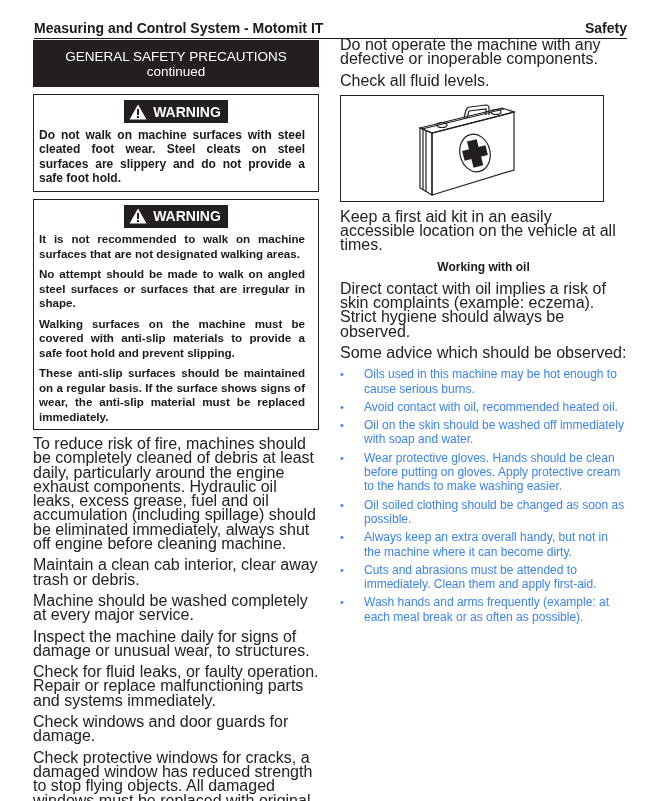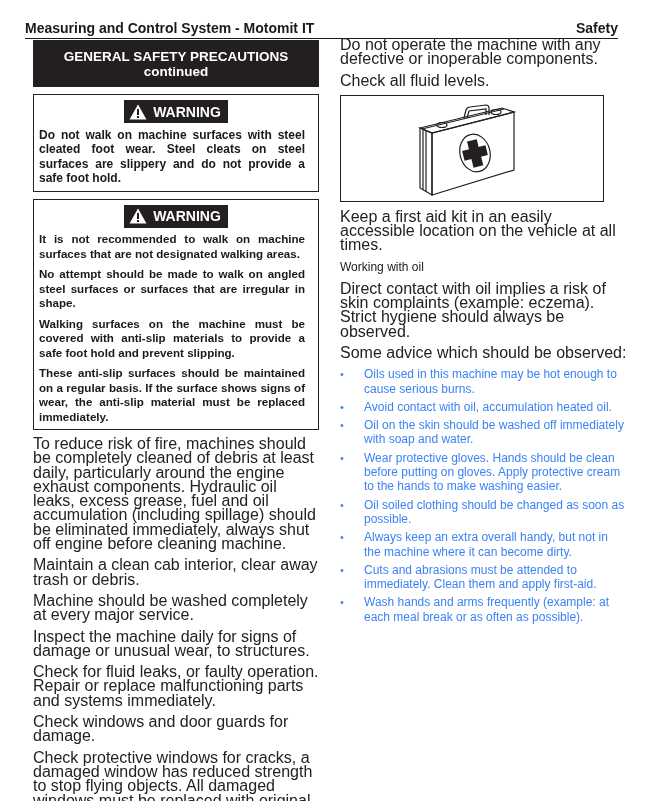--- a/index.html
+++ b/index.html
@@ -1,31 +1,31 @@
 <!DOCTYPE html>
 <html><head>
   <meta charset="utf-8">
   <style>
     html, body { margin: 0; padding: 0; background: #ffffff; }
     body {
       width: 658px; height: 801px; position: relative; overflow: hidden;
       font-family: "Liberation Sans", sans-serif; color: #1a1a1a;
     }
     .header {
-      position: absolute; left: 25px; top: 16px; width: 593px; height: 20px;
+      position: absolute; left: 34px; top: 16px; width: 593px; height: 20px;
       border-bottom: 1px solid #1a1a1a;
       display: flex; justify-content: space-between; align-items: flex-end;
       font-weight: bold; font-size: 14px; padding-bottom: 2px;
     }
     .col-left { position: absolute; left: 33px; top: 40px; width: 287px; }
     .col-right { position: absolute; left: 340px; top: 38px; width: 287px; }
 
     .section-banner {
       background: #231f20; color: #fff; text-align: center;
-      font-weight: bold; font-size: 13.5px; line-height: 15px;
+      font-weight: normal; font-size: 13.5px; line-height: 15px;
       padding: 9px 0 8px 0; width: 286px;
     }
     .warn-box {
       border: 1.5px solid #231f20; margin-top: 7px; padding: 5px 5px 5px 5px;
       width: 274px;
     }
     .warn-badge-wrap { text-align: center; margin-bottom: 4px; }
     .warn-badge {
       display: inline-flex; align-items: center; gap: 6px;
       background: #231f20; color: #fff; font-weight: bold; font-size: 14px;
@@ -39,21 +39,21 @@
     .warn-text:last-child { margin-bottom: 0; }
     .warn-box.second .warn-text { font-size: 11.6px; }
 
     .para { font-size: 16px; line-height: 14.3px; margin: 0 0 7px 0; color: #222; }
     .col-left .para.first { margin-top: 7px; }
 
     .figure {
       border: 1.5px solid #231f20; width: 262px; height: 105px;
       margin: 7px 0 8px 0; display: flex; align-items: center; justify-content: center;
     }
-    .subhead { font-weight: normal; font-size: 12px; margin: 4px 0 8px 0; }
+    .subhead { font-weight: bold; font-size: 12px; margin: 4px 0 8px 0; text-align: center; }
     ul.bullets { list-style: none; margin: 0; padding: 0; }
     ul.bullets li {
       position: relative; padding-left: 24px; font-size: 12px; line-height: 14.3px;
       margin-bottom: 4px; color: #3b82f6;
     }
     ul.bullets li::before {
       content: "\2022"; position: absolute; left: 0; top: 0; font-size: 11px;
     }
   </style>
 </head>
@@ -144,21 +144,21 @@
   </div>
 
   <p class="para">Keep a first aid kit in an easily accessible location on the vehicle at all times.</p>
 
   <div class="subhead">Working with oil</div>
   <p class="para">Direct contact with oil implies a risk of skin complaints (example: eczema).  Strict hygiene should always be observed.</p>
   <p class="para">Some advice which should be observed:</p>
 
   <ul class="bullets">
     <li>Oils used in this machine may be hot enough to cause serious burns.</li>
-    <li>Avoid contact with oil, accumulation heated oil.</li>
+    <li>Avoid contact with oil, recommended heated oil.</li>
     <li>Oil on the skin should be washed off immediately with soap and water.</li>
     <li>Wear protective gloves.  Hands should be clean before putting on gloves.  Apply protective cream to the hands to make washing easier.</li>
     <li>Oil soiled clothing should be changed as soon as possible.</li>
     <li>Always keep an extra overall handy, but not in the machine where it can become dirty.</li>
     <li>Cuts and abrasions must be attended to immediately.  Clean them and apply first-aid.</li>
     <li>Wash hands and arms frequently (example: at each meal break or as often as possible).</li>
   </ul>
 </div>
 
 </body></html>

